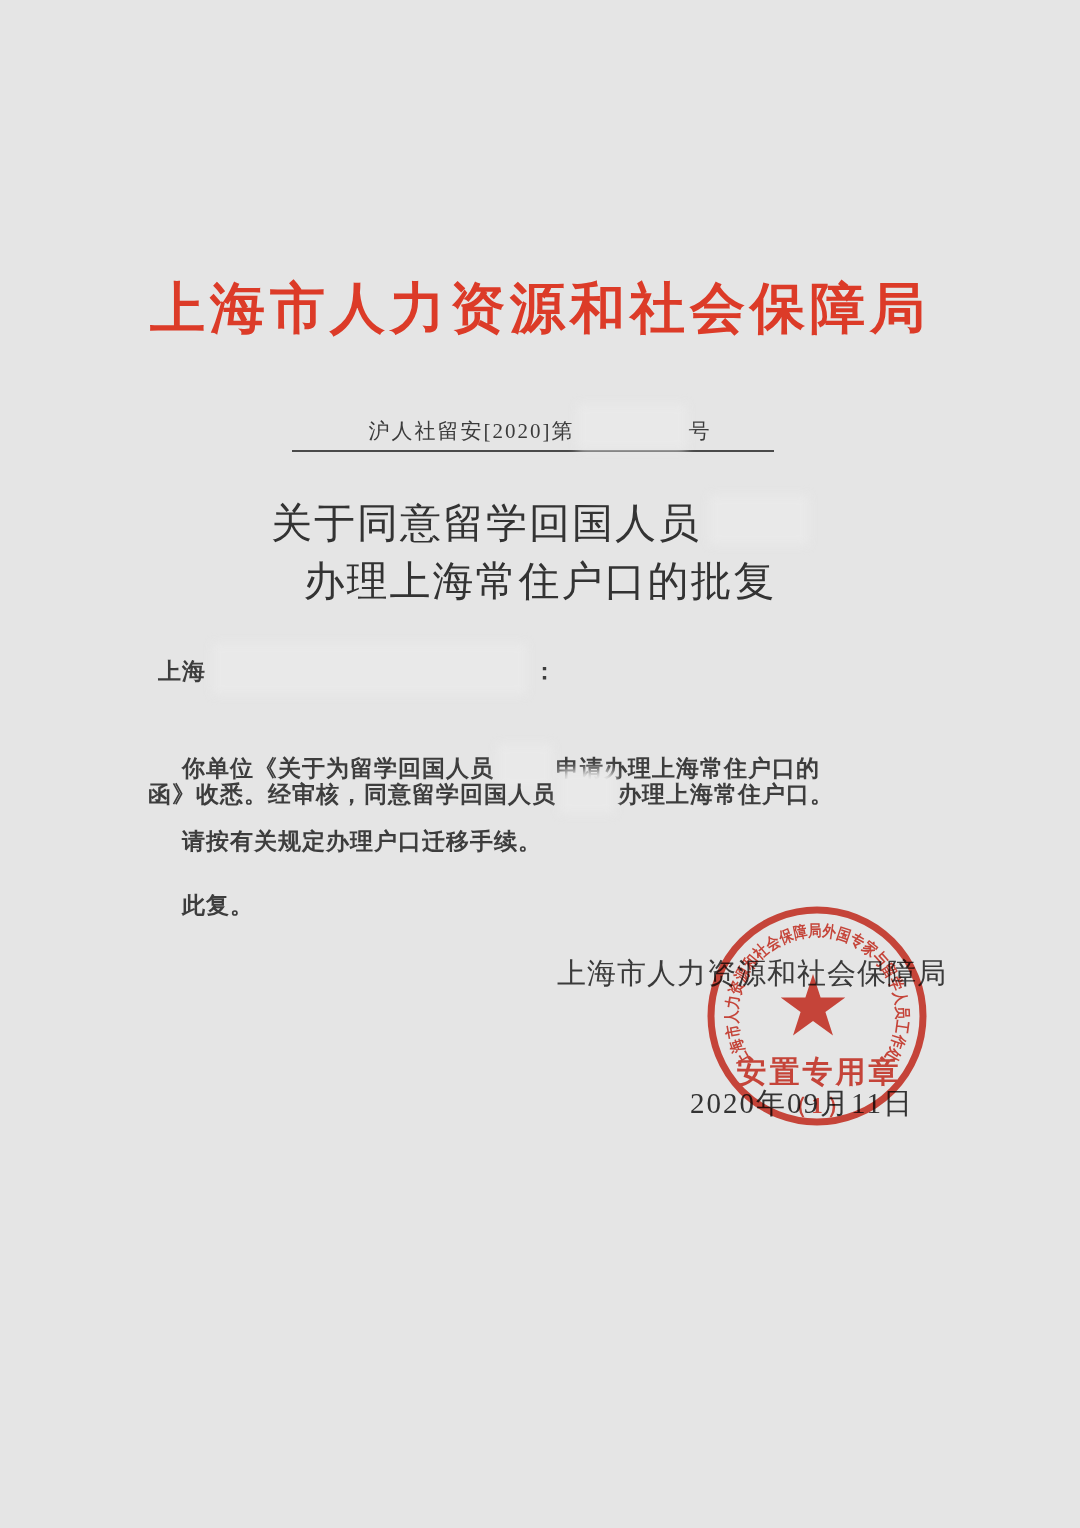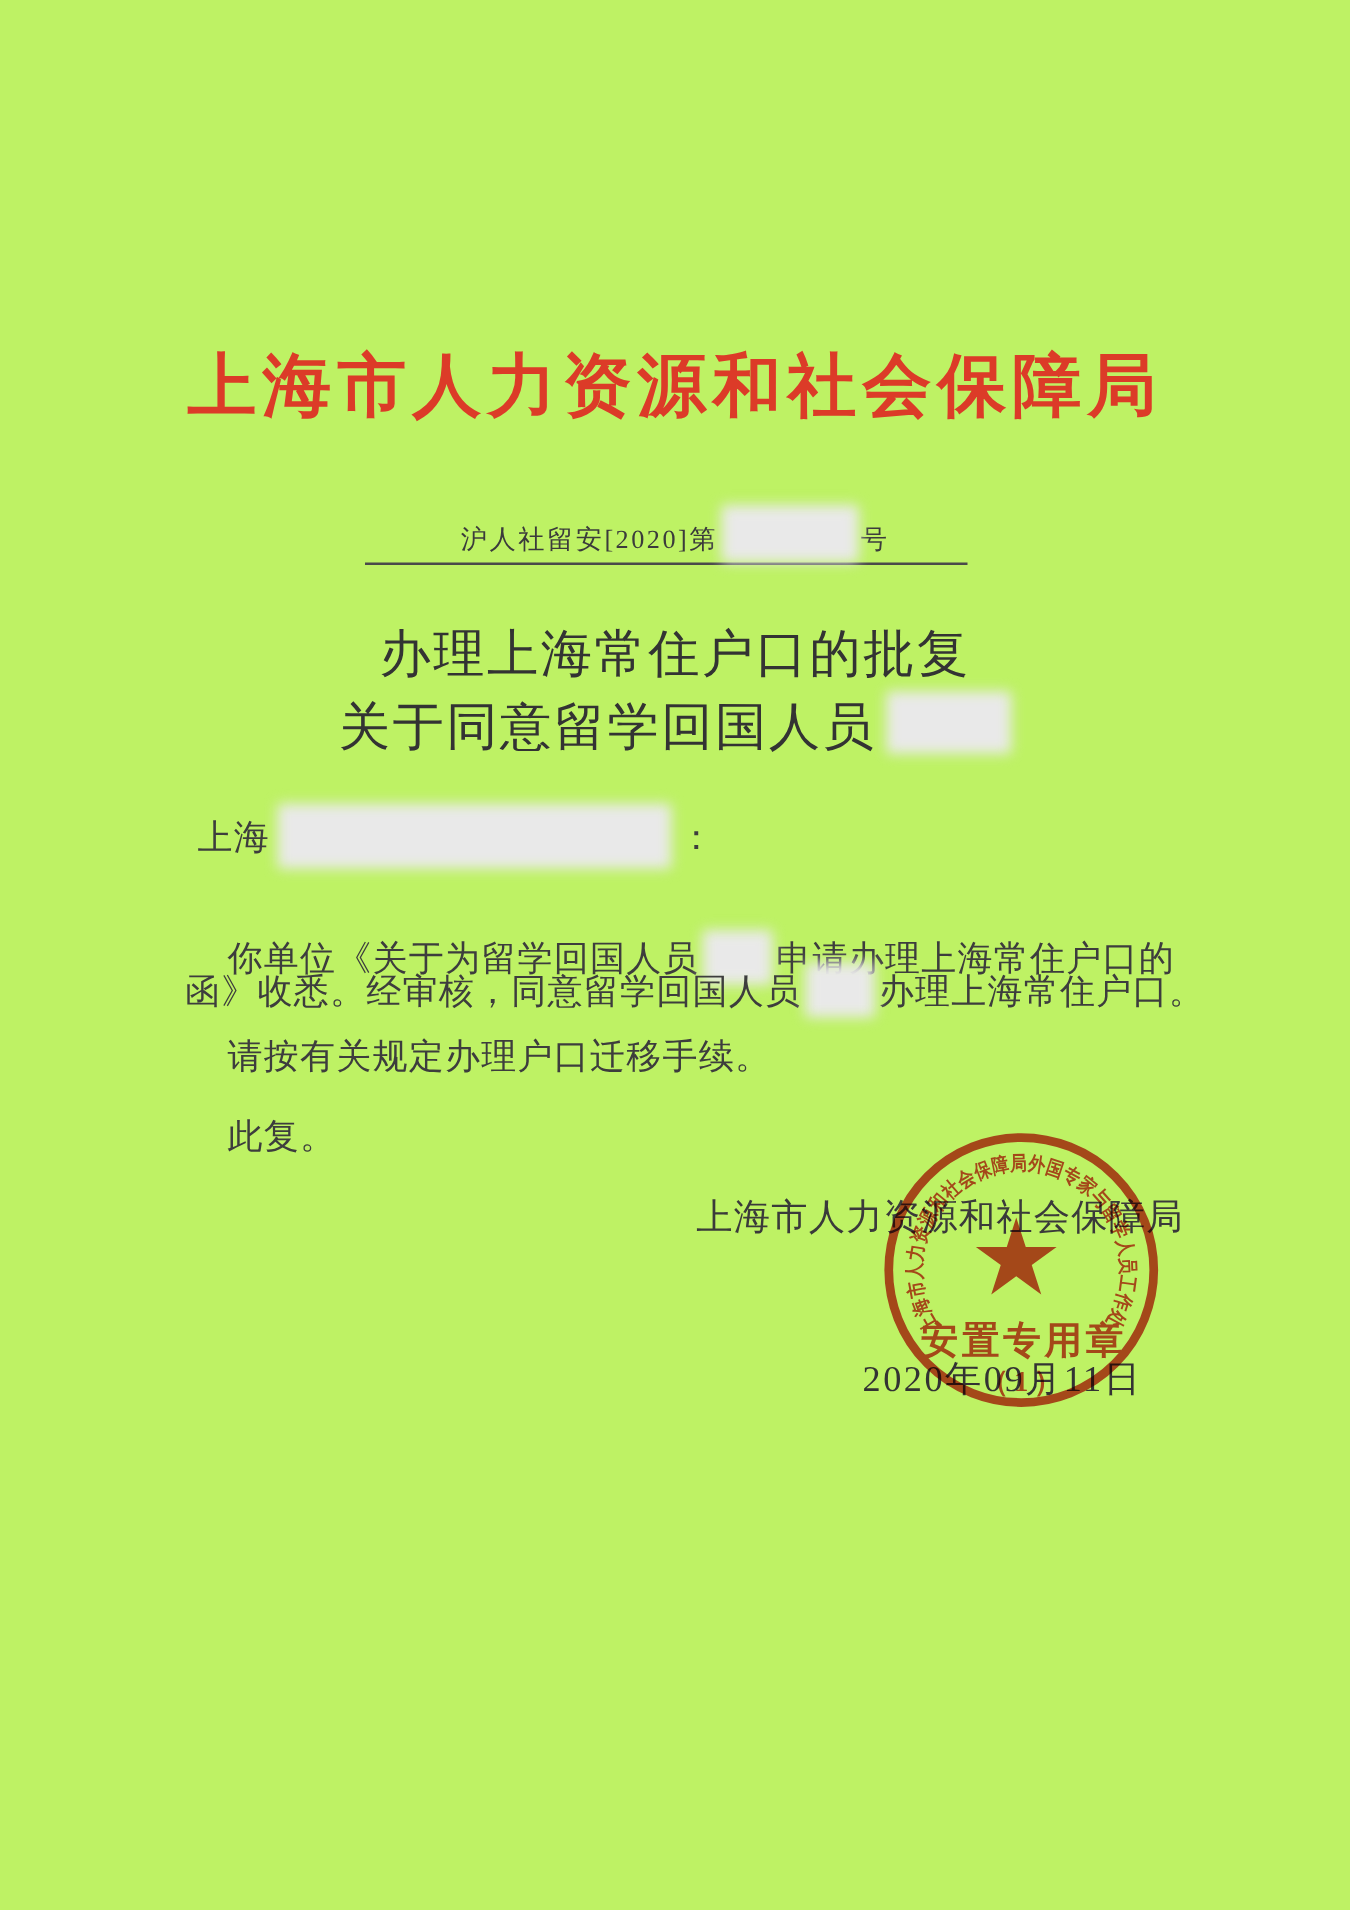--- a/index.html
+++ b/index.html
@@ -1,20 +1,20 @@
 <!DOCTYPE html>
 <html><head>
 <meta charset="utf-8">
 <style>
   html, body { margin: 0; padding: 0; background: #ffffff; }
   .page {
     position: relative;
     width: 1080px;
     height: 1528px;
-    background: #bef264;
+    background: #e5e5e5;
     overflow: hidden;
     font-family: "Liberation Serif", "DejaVu Serif", serif;
     color: #3d3d3d;
   }
   .issuer-header {
     position: absolute;
     top: 272px; left: 0;
     width: 100%;
     text-align: center;
     font-size: 55px;
@@ -48,24 +48,25 @@
     text-align: center;
     font-size: 41px;
     line-height: 58px;
     letter-spacing: 2px;
     color: #333333;
     white-space: nowrap;
   }
   .body-line {
     position: absolute;
     left: 148px;
-    font-size: 28px;
+    font-size: 23px;
     letter-spacing: 1px;
     color: #3d3d3d;
     white-space: nowrap;
+    font-weight: bold;
   }
   .indent { text-indent: 34px; }
   .redact {
     display: inline-block;
     background: #e9e9e9;
     border-radius: 3px;
     filter: blur(5px);
   }
   .r-docnum  { width: 110px; height: 46px; vertical-align: -12px; margin: 0 2px; }
   .r-title   { width: 100px; height: 50px; vertical-align: -8px;  margin-left: 8px; }
@@ -108,22 +109,22 @@
 <div class="page">
 
   <div class="issuer-header">上海市人力资源和社会保障局</div>
 
   <div class="doc-number">
     <span>沪人社留安[2020]第</span><span class="redact r-docnum"></span><span>号</span>
   </div>
   <div class="doc-number-underline"></div>
 
   <div class="doc-title">
+    <div><span>关于同意留学回国人员</span><span class="redact r-title"></span></div>
     <div>办理上海常住户口的批复</div>
-    <div><span>关于同意留学回国人员</span><span class="redact r-title"></span></div>
   </div>
 
   <div class="body-line" style="top:643px; left:158px;">
     <span>上海</span><span class="redact r-address"></span><span>：</span>
   </div>
 
   <div class="body-line indent" style="top:744px;">
     <span>你单位《关于为留学回国人员</span><span class="redact r-name"></span><span>申请办理上海常住户口的</span>
   </div>
 

